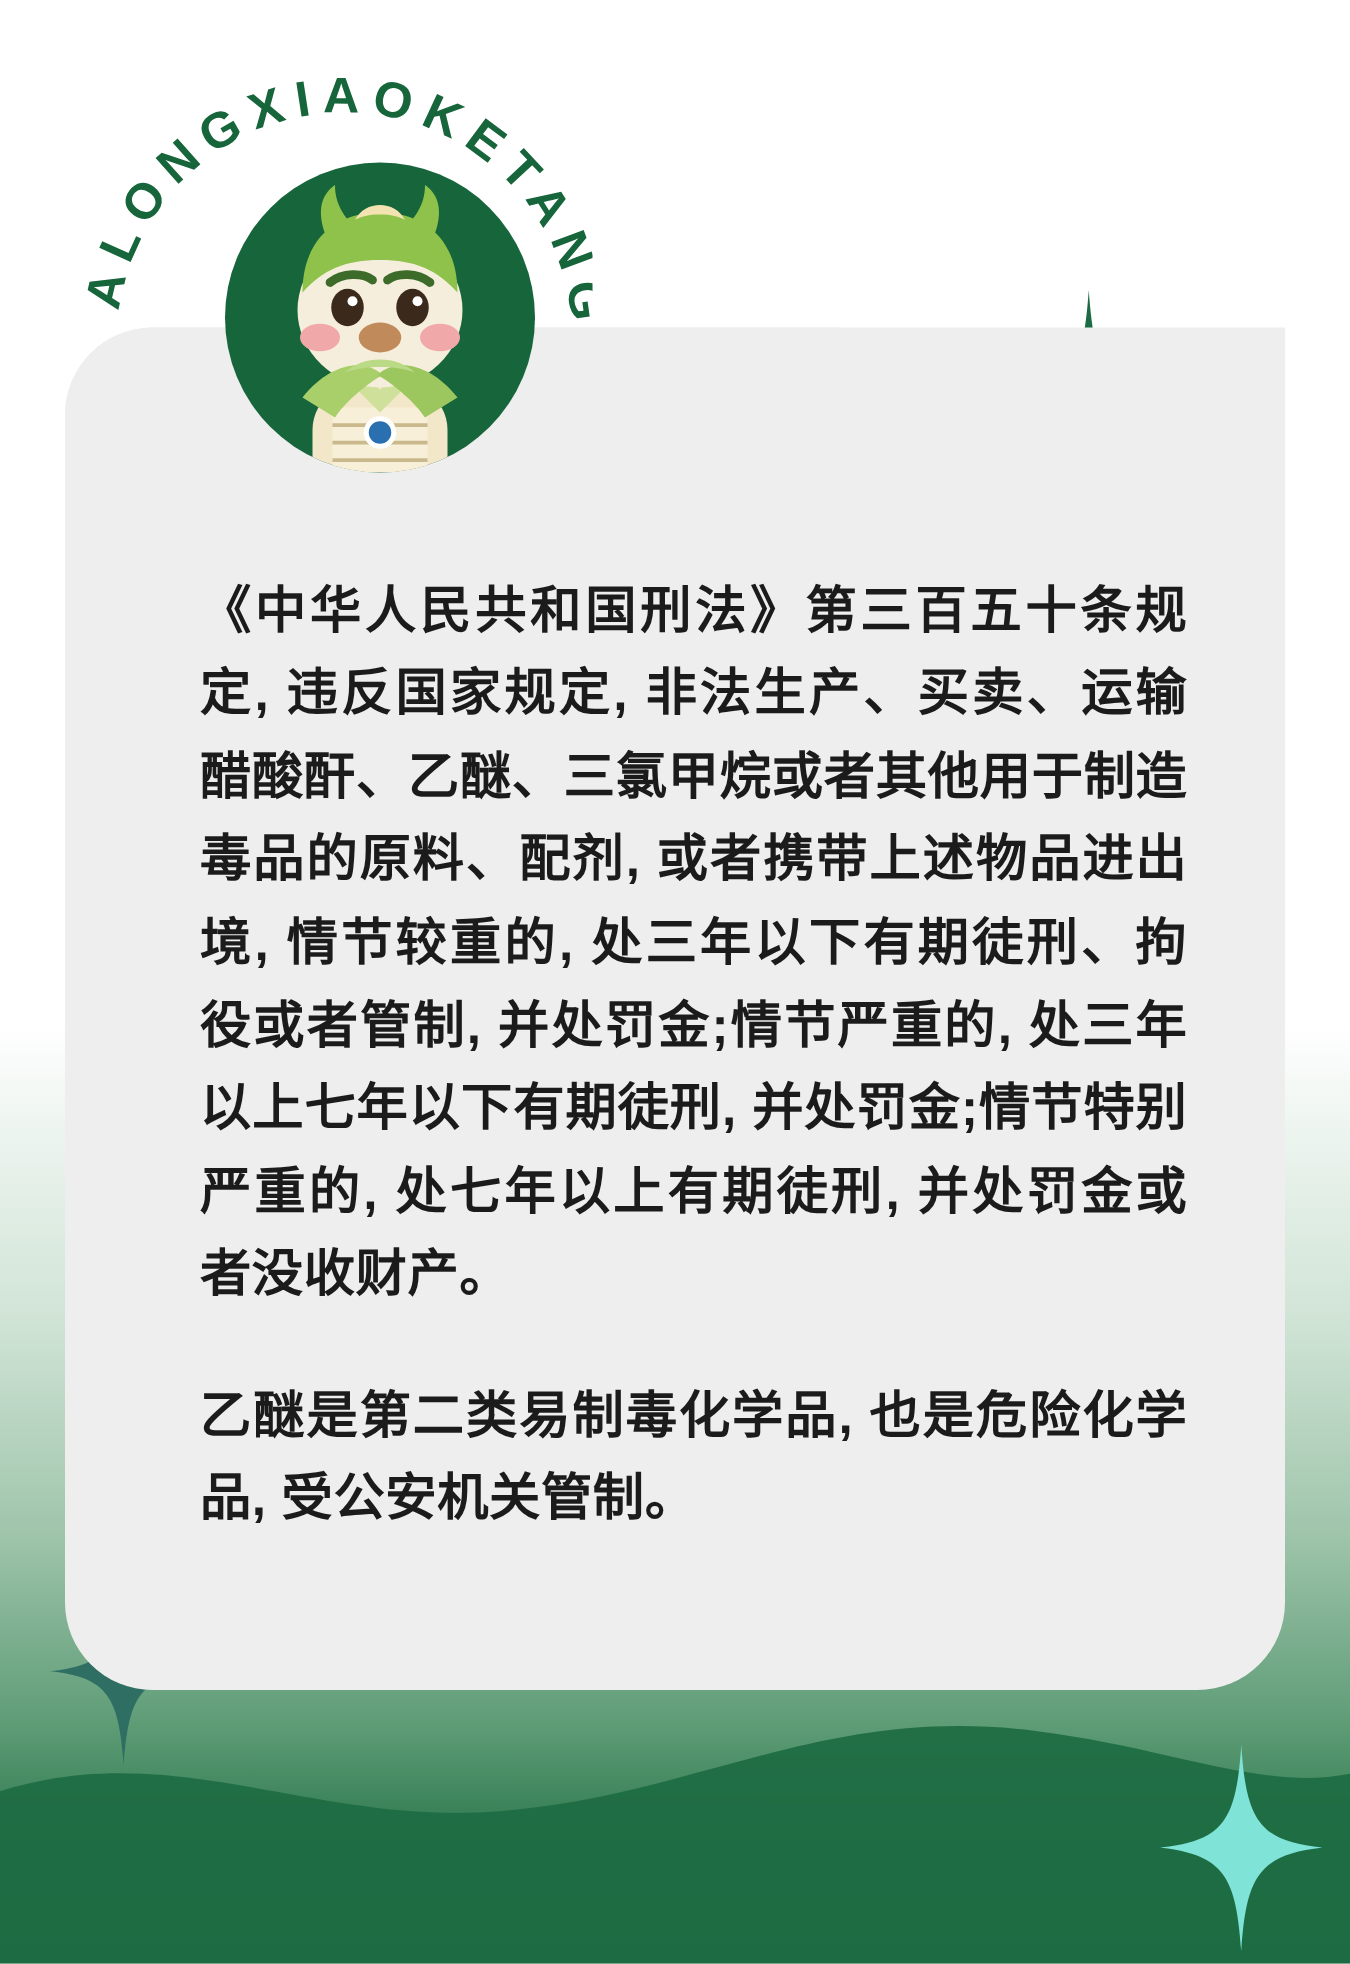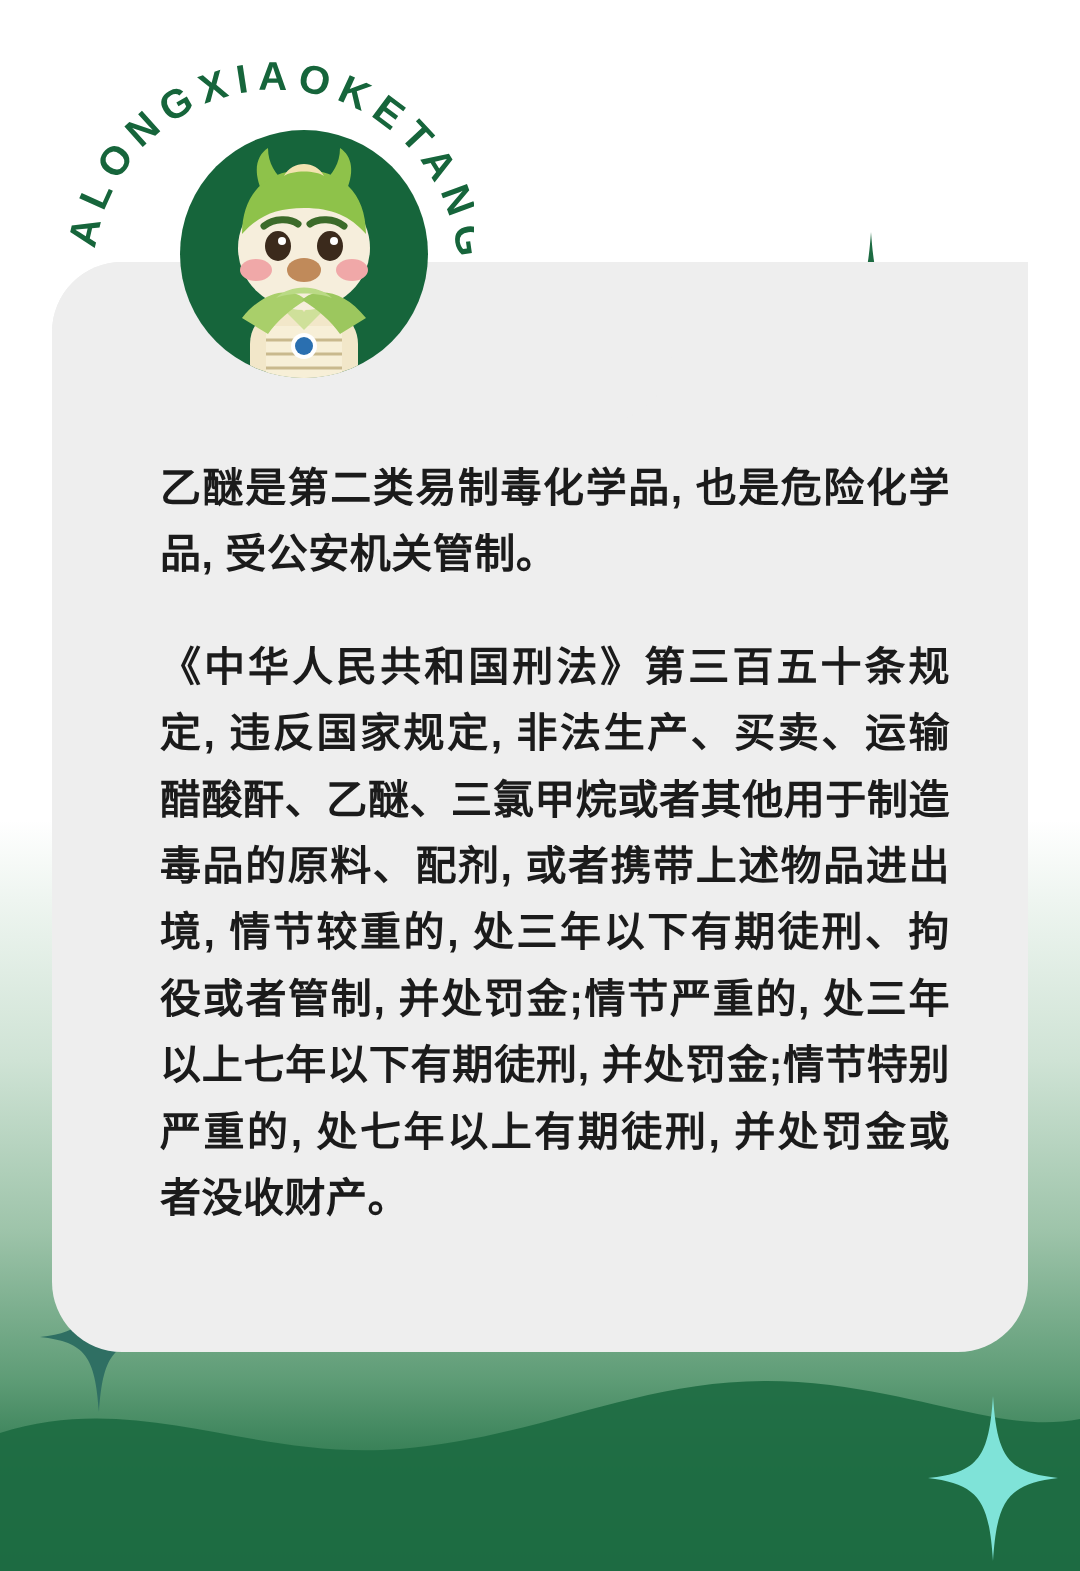--- a/index.html
+++ b/index.html
@@ -194,17 +194,17 @@
         <ellipse cx="124" cy="140" rx="17" ry="12" fill="#c08a5a"></ellipse>
 
         <path d="M62,188 C84,160 112,156 126,170 C112,178 96,192 88,204 Z" fill="#a9cf6a"></path>
         <path d="M186,188 C164,160 136,156 122,170 C136,178 152,192 160,204 Z" fill="#9cc75e"></path>
         <path d="M96,168 C110,154 138,154 152,168 C138,162 110,162 96,168 Z" fill="#bada85"></path>
       </svg>
     </div>
   </div>
 
   <div class="content">
+    <p class="para">《中华人民共和国刑法》第三百五十条规定, 违反国家规定, 非法生产、买卖、运输醋酸酐、乙醚、三氯甲烷或者其他用于制造毒品的原料、配剂, 或者携带上述物品进出境, 情节较重的, 处三年以下有期徒刑、拘役或者管制, 并处罚金;情节严重的, 处三年以上七年以下有期徒刑, 并处罚金;情节特别严重的, 处七年以上有期徒刑, 并处罚金或者没收财产。</p>
     <p class="para">乙醚是第二类易制毒化学品, 也是危险化学品, 受公安机关管制。</p>
-    <p class="para">《中华人民共和国刑法》第三百五十条规定, 违反国家规定, 非法生产、买卖、运输醋酸酐、乙醚、三氯甲烷或者其他用于制造毒品的原料、配剂, 或者携带上述物品进出境, 情节较重的, 处三年以下有期徒刑、拘役或者管制, 并处罚金;情节严重的, 处三年以上七年以下有期徒刑, 并处罚金;情节特别严重的, 处七年以上有期徒刑, 并处罚金或者没收财产。</p>
   </div>
 
 </div>
 
 </body></html>

